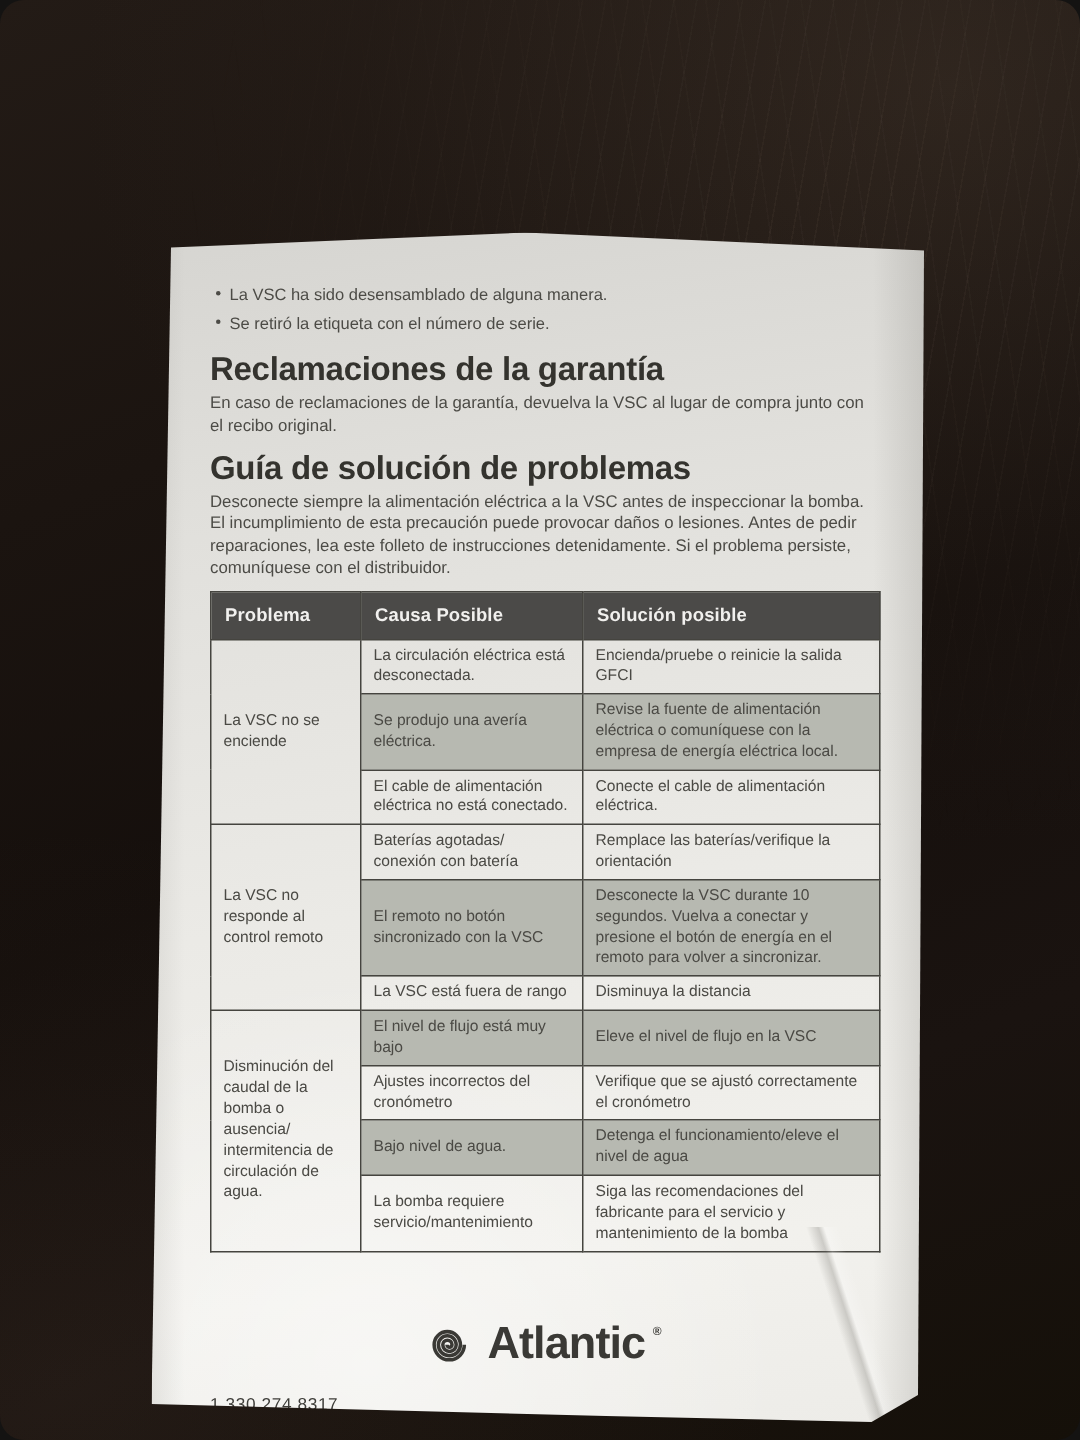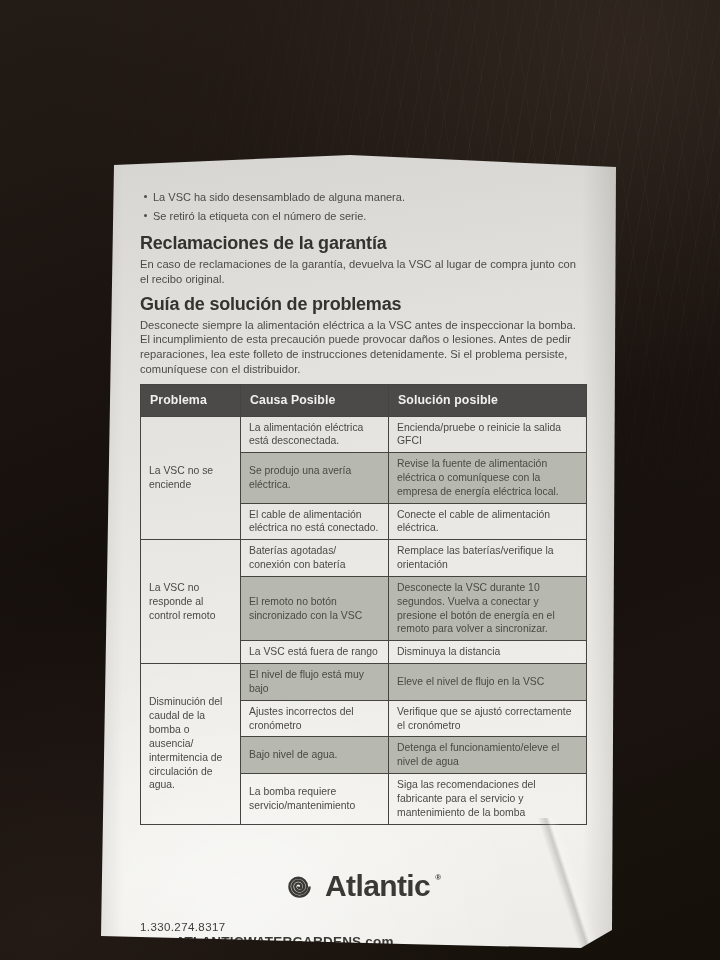--- a/index.html
+++ b/index.html
@@ -7,20 +7,21 @@
   body { font-family: "Liberation Sans", "DejaVu Sans", sans-serif; }
 
   .scene {
     position: relative;
     width: 720px; height: 960px;
     overflow: hidden;
     background:
       radial-gradient(130% 85% at 88% 6%, rgba(118,98,80,0.22) 0%, rgba(70,56,46,0.08) 42%, rgba(0,0,0,0) 62%),
       radial-gradient(120% 70% at 6% 96%, rgba(104,82,64,0.12) 0%, rgba(0,0,0,0) 55%),
       linear-gradient(158deg, #231b16 0%, #1b1410 28%, #150f0c 52%, #1a1310 76%, #151009 100%);
+    border-radius: 16px;
   }
   .scratches {
     position: absolute; inset: 0;
     background:
       repeating-linear-gradient(100deg, rgba(0,0,0,0) 0 7px, rgba(205,185,165,0.05) 7px 8px, rgba(0,0,0,0) 8px 15px),
       repeating-linear-gradient(82deg, rgba(0,0,0,0) 0 11px, rgba(185,165,145,0.04) 11px 12px, rgba(0,0,0,0) 12px 21px);
     -webkit-mask-image: radial-gradient(85% 55% at 78% 18%, #000 0%, rgba(0,0,0,0) 75%);
     mask-image: radial-gradient(85% 55% at 78% 18%, #000 0%, rgba(0,0,0,0) 75%);
   }
 
@@ -38,21 +39,21 @@
     position: absolute; right: 2px; bottom: 0; width: 95px; height: 130px;
     background: linear-gradient(72deg, rgba(0,0,0,0) 44%, rgba(118,116,110,0.30) 50%, rgba(255,255,255,0.25) 53%, rgba(0,0,0,0) 60%);
   }
 
   .paper-content { position: absolute; left: 39px; top: 33px; width: 446px; color: #47463f; }
 
   .bullets { list-style: none; margin: 0 0 7px 4px; }
   .bullets li { display: flex; align-items: baseline; font-size: 11px; line-height: 1.72; color: #4c4b46; }
   .bullets .dot { width: 3px; height: 3px; border-radius: 50%; background: #4c4b46; margin-right: 6px; flex: 0 0 auto; position: relative; top: -3px; }
 
-  h2.sec-heading { font-size: 18px; letter-spacing: -0.2px; color: #34332e; margin: 5px 0 3px 0; font-weight: bold; }
+  h2.sec-heading { font-size: 22px; letter-spacing: -0.2px; color: #34332e; margin: 5px 0 3px 0; font-weight: bold; }
   p.sec-body { font-size: 11.2px; line-height: 1.33; color: #4c4b46; margin: 0 0 7px 0; }
 
   table.trouble { border-collapse: collapse; table-layout: fixed; width: 446px; margin-top: 7px; }
   table.trouble th, table.trouble td {
     border: 1.6px solid #45443f;
     padding: 4px 8px;
     font-size: 10.4px; line-height: 1.33;
     vertical-align: middle; text-align: left;
     color: #4a4944;
     overflow-wrap: break-word;
@@ -110,21 +111,21 @@
         <thead>
           <tr>
             <th>Problema</th>
             <th>Causa Posible</th>
             <th>Solución posible</th>
           </tr>
         </thead>
         <tbody id="table-body">
             <tr>
               <td rowspan="3" class="problem">La VSC no se enciende</td>
-              <td class="cause">La alimentación eléctrica está desconectada.</td>
+              <td class="cause">La circulación eléctrica está desconectada.</td>
               <td class="solution">Encienda/pruebe o reinicie la salida GFCI</td>
             </tr>
             <tr class="shaded">
               <td class="cause">Se produjo una avería eléctrica.</td>
               <td class="solution">Revise la fuente de alimentación eléctrica o comuníquese con la empresa de energía eléctrica local.</td>
             </tr>
             <tr>
               <td class="cause">El cable de alimentación eléctrica no está conectado.</td>
               <td class="solution">Conecte el cable de alimentación eléctrica.</td>
             </tr>

